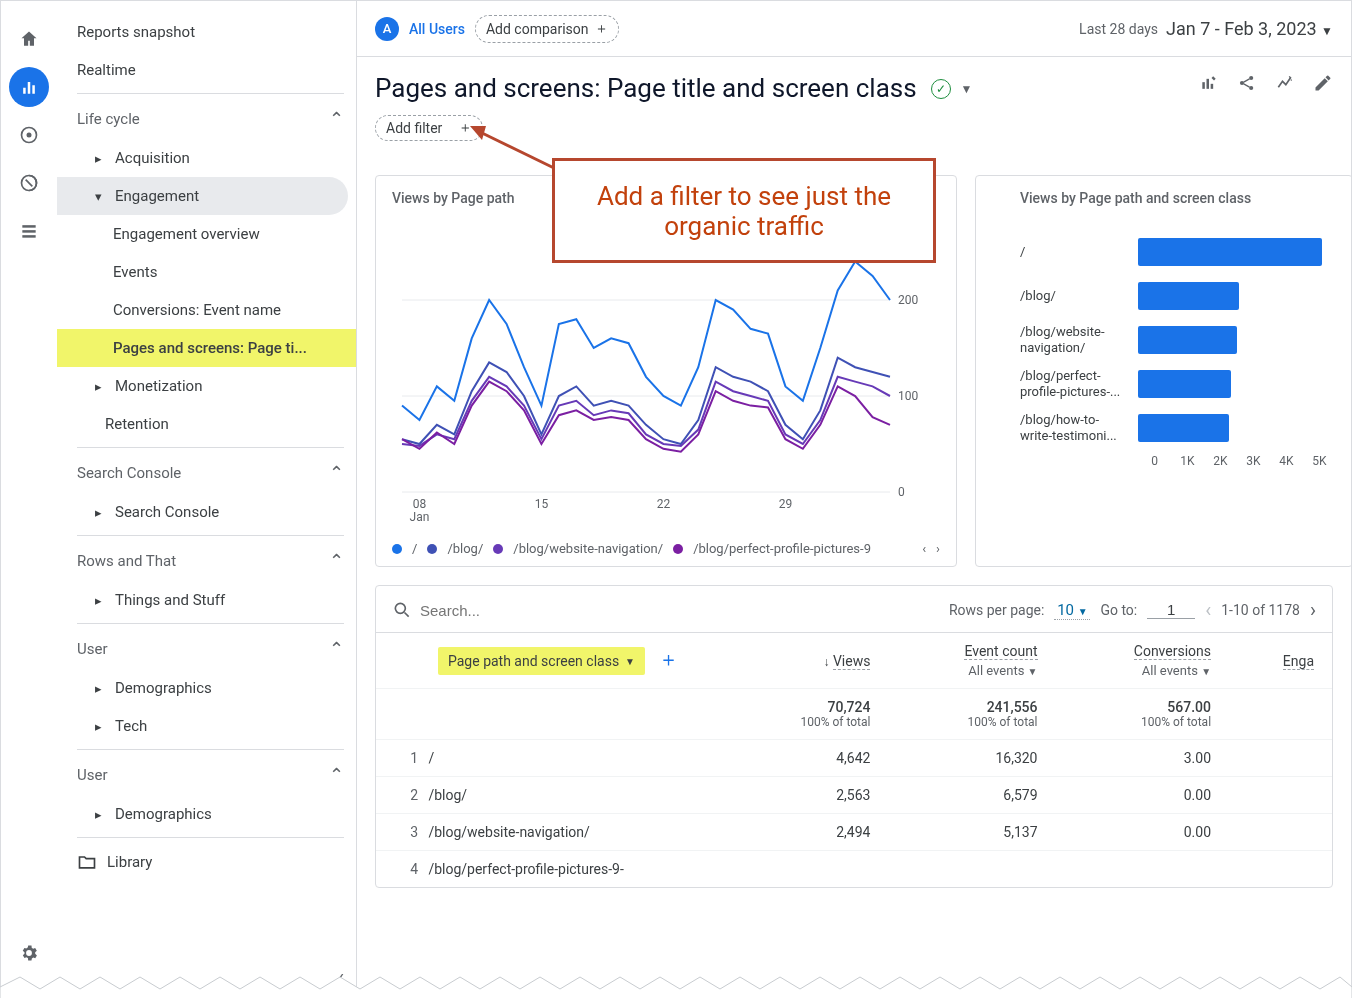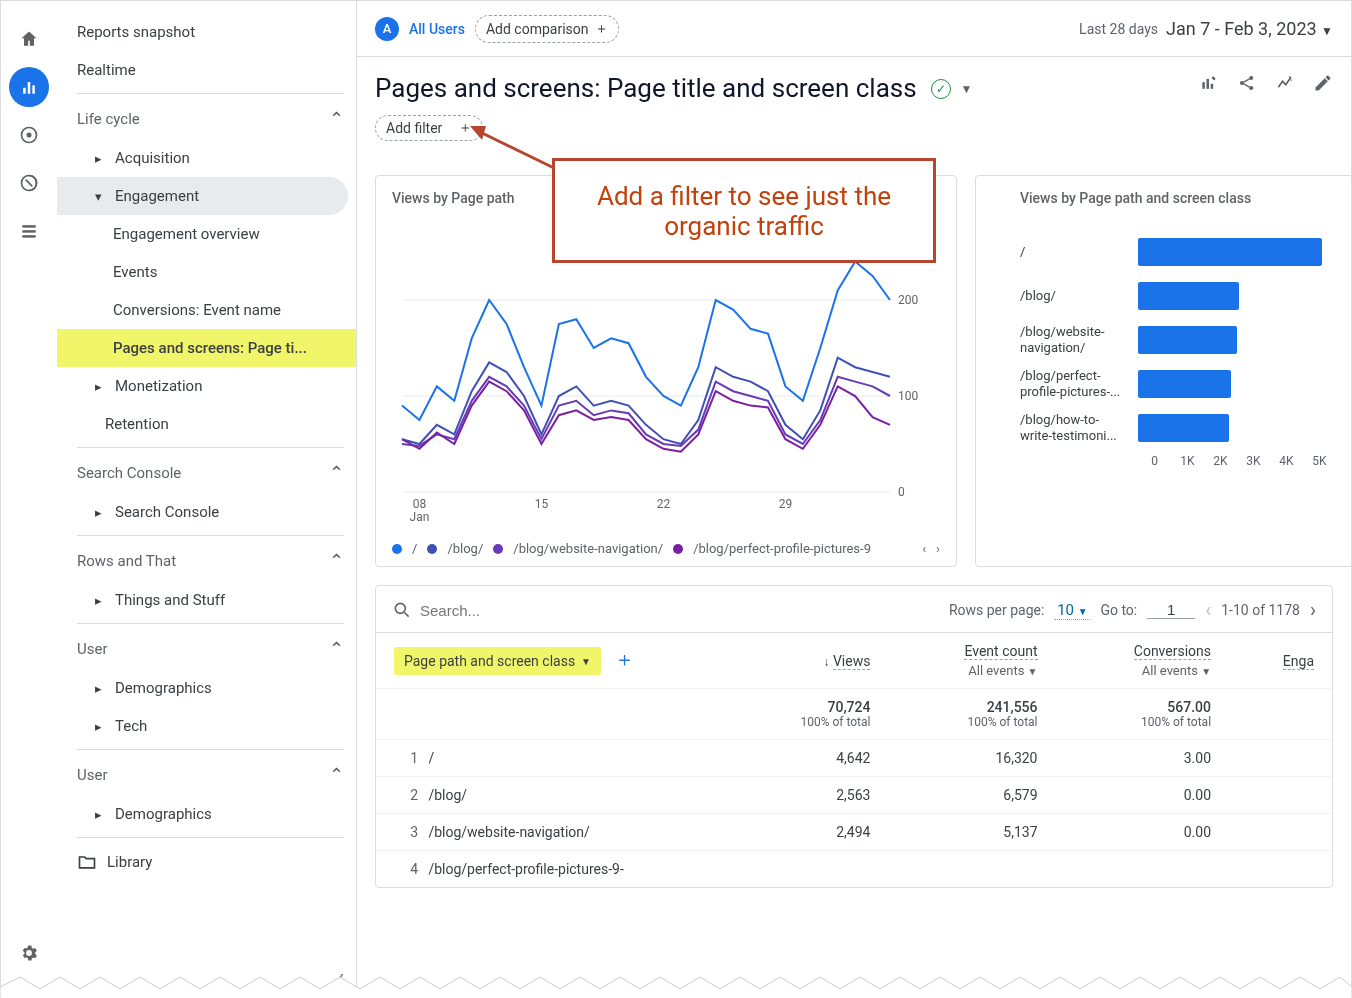--- a/index.html
+++ b/index.html
@@ -122,21 +122,21 @@
   .pager { margin-left:auto; display:flex; align-items:center; gap:10px; }
   .rows-sel { border:none; border-bottom:1px dotted #9aa0a6; width:36px; text-align:center; color:#0369a1; font-size:15px;}
   .goto-in { border:none; border-bottom:1px solid #9aa0a6; width:48px; text-align:center; color:#3c4043; font-size:15px;}
   table { width:100%; border-collapse: collapse; font-size:14px;}
   th { text-align:right; padding: 10px 18px; font-weight:400; color:#3c4043; border-top:1px solid #dadce0;}
   th .hd { border-bottom: 1px dashed #9aa0a6; }
   th.first { text-align:left; }
   th .sub { font-size:13px; color:#5f6368; margin-top:4px;}
   td { text-align:right; padding: 10px 18px; border-top:1px solid #f1f3f4; color:#3c4043;}
   td.first { text-align:left; }
-  .dim-chip { display:inline-flex; align-items:center; gap:6px; background:#f1f56a; padding:6px 10px; border-radius:2px; font-size:14px; color:#3c4043;}
+  .dim-chip { display:inline-flex; align-items:center; gap:6px; background:#f1f56a; padding:6px 10px; border-radius:2px; font-size:14px; color:#3c4043;margin-left:44px;}
   .plus-dim { color:#1a73e8; font-size:20px; margin-left:10px; cursor:pointer;}
   .totals td { font-weight:500; }
   .totals .sub { font-weight:400; font-size:12px; color:#5f6368; display:block;}
   
   .annot-box {
     position: absolute;
     left: 552px; top: 158px;
     width: 384px; height: 105px;
     border: 3px solid #b6472e;
     background: #fff;

